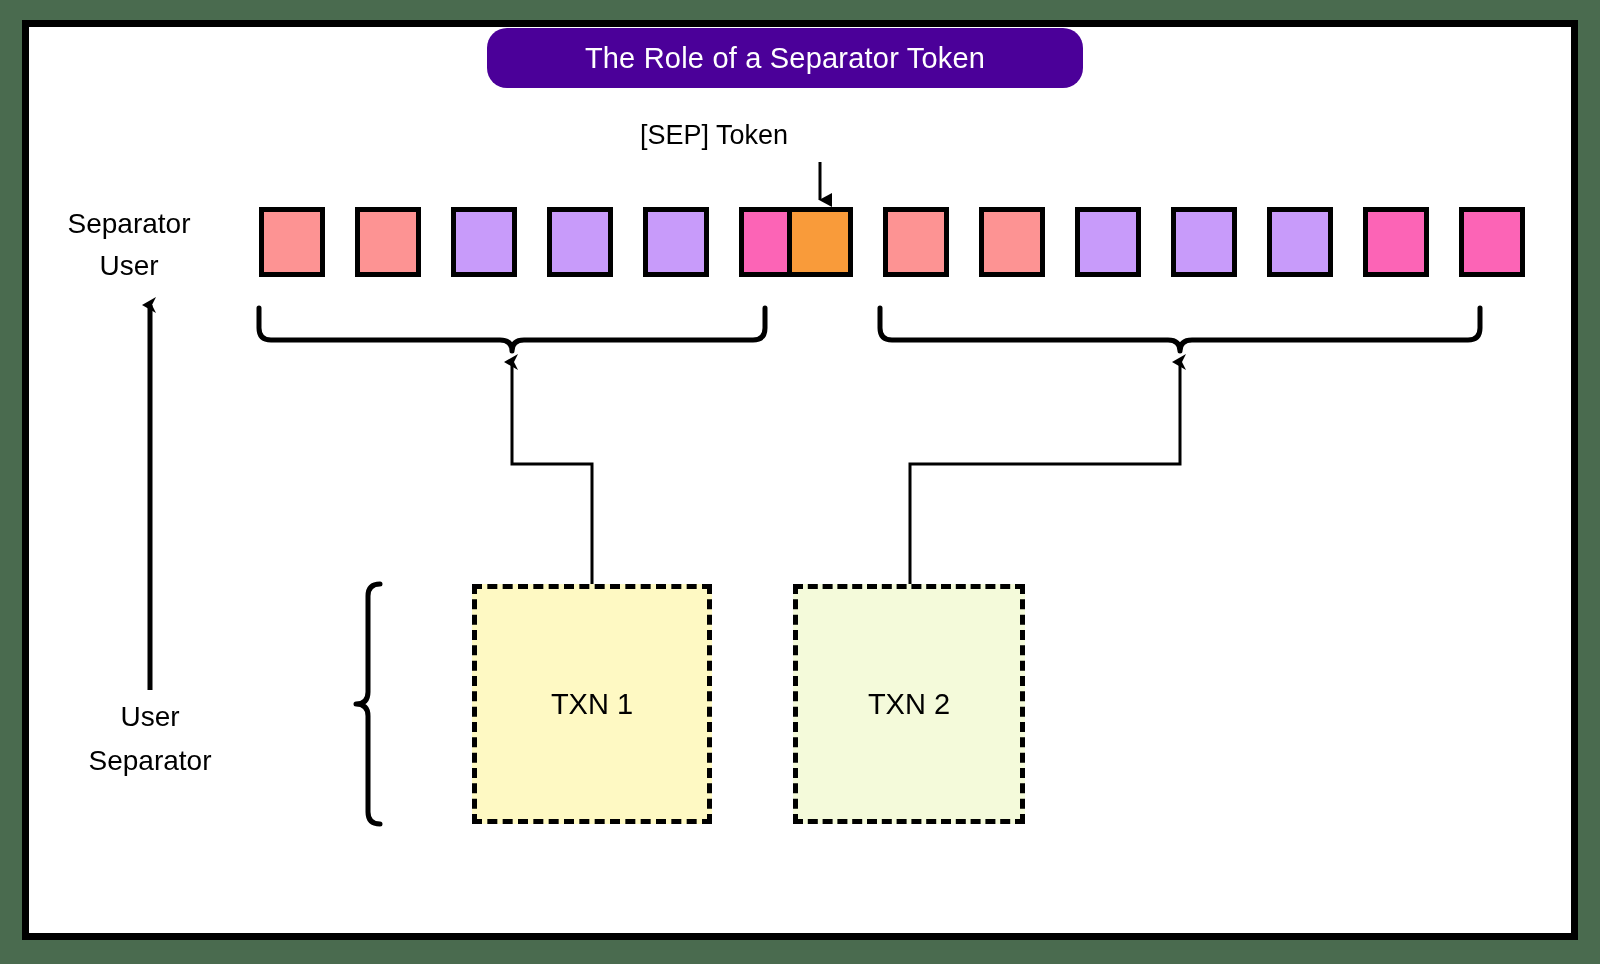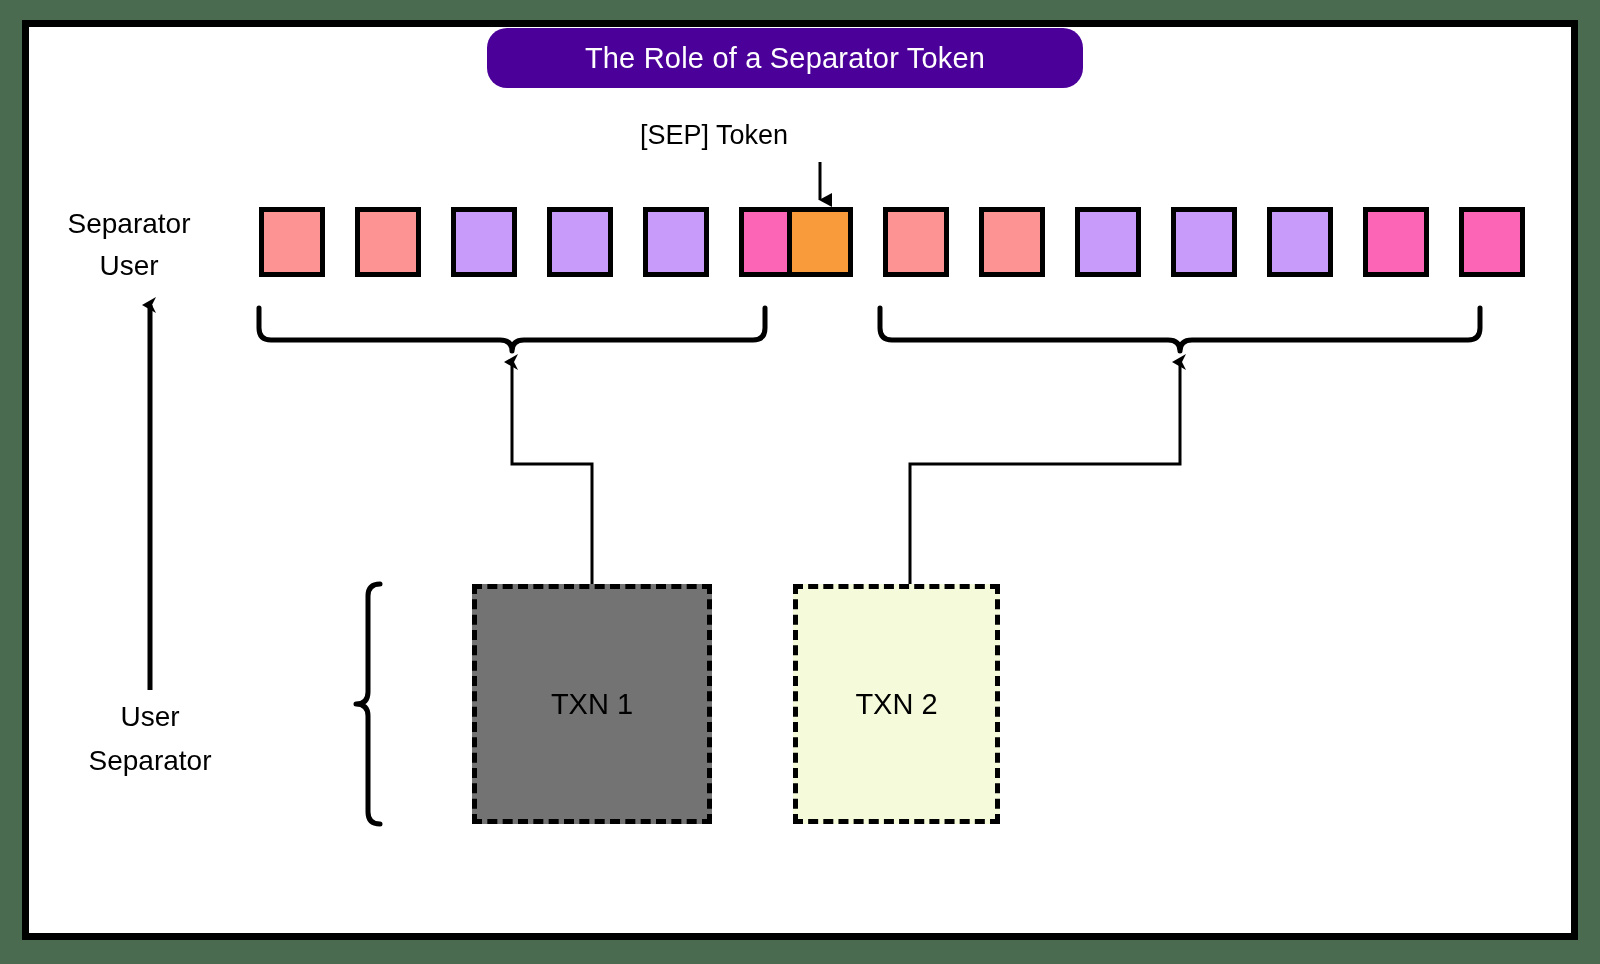--- a/index.html
+++ b/index.html
@@ -140,24 +140,24 @@
       <div class="token" style="left: 883px; background: rgb(253, 147, 147);"></div>
       <div class="token" style="left: 979px; background: rgb(253, 147, 147);"></div>
       <div class="token" style="left: 1075px; background: rgb(200, 155, 250);"></div>
       <div class="token" style="left: 1171px; background: rgb(200, 155, 250);"></div>
       <div class="token" style="left: 1267px; background: rgb(200, 155, 250);"></div>
       <div class="token" style="left: 1363px; background: rgb(252, 100, 182);"></div>
       <div class="token" style="left: 1459px; background: rgb(252, 100, 182);"></div>
     </div>
 
   <div id="txn-layer">
-      <div class="txn-box" style="left: 472px; width: 240px; background: #737373;">
+      <div class="txn-box" style="left: 472px; width: 240px; background: #fef9c3;">
         <span class="txn-label">TXN 1</span>
       </div>
-      <div class="txn-box" style="left: 793px; width: 207px; background: rgb(244, 250, 218);">
+      <div class="txn-box" style="left: 793px; width: 232px; background: rgb(244, 250, 218);">
         <span class="txn-label">TXN 2</span>
       </div>
     </div>
 
   <svg id="svg-layer" viewBox="0 0 1600 964">
     <defs>
       <marker id="arrowUp" markerWidth="16" markerHeight="16" refX="8" refY="8" orient="auto-start-reverse" markerUnits="userSpaceOnUse">
         <path d="M 0 14 L 8 0 L 16 14 L 8 10 Z" fill="#000000"></path>
       </marker>
       <marker id="arrowDown" markerWidth="14" markerHeight="14" refX="7" refY="12" orient="auto" markerUnits="userSpaceOnUse">

